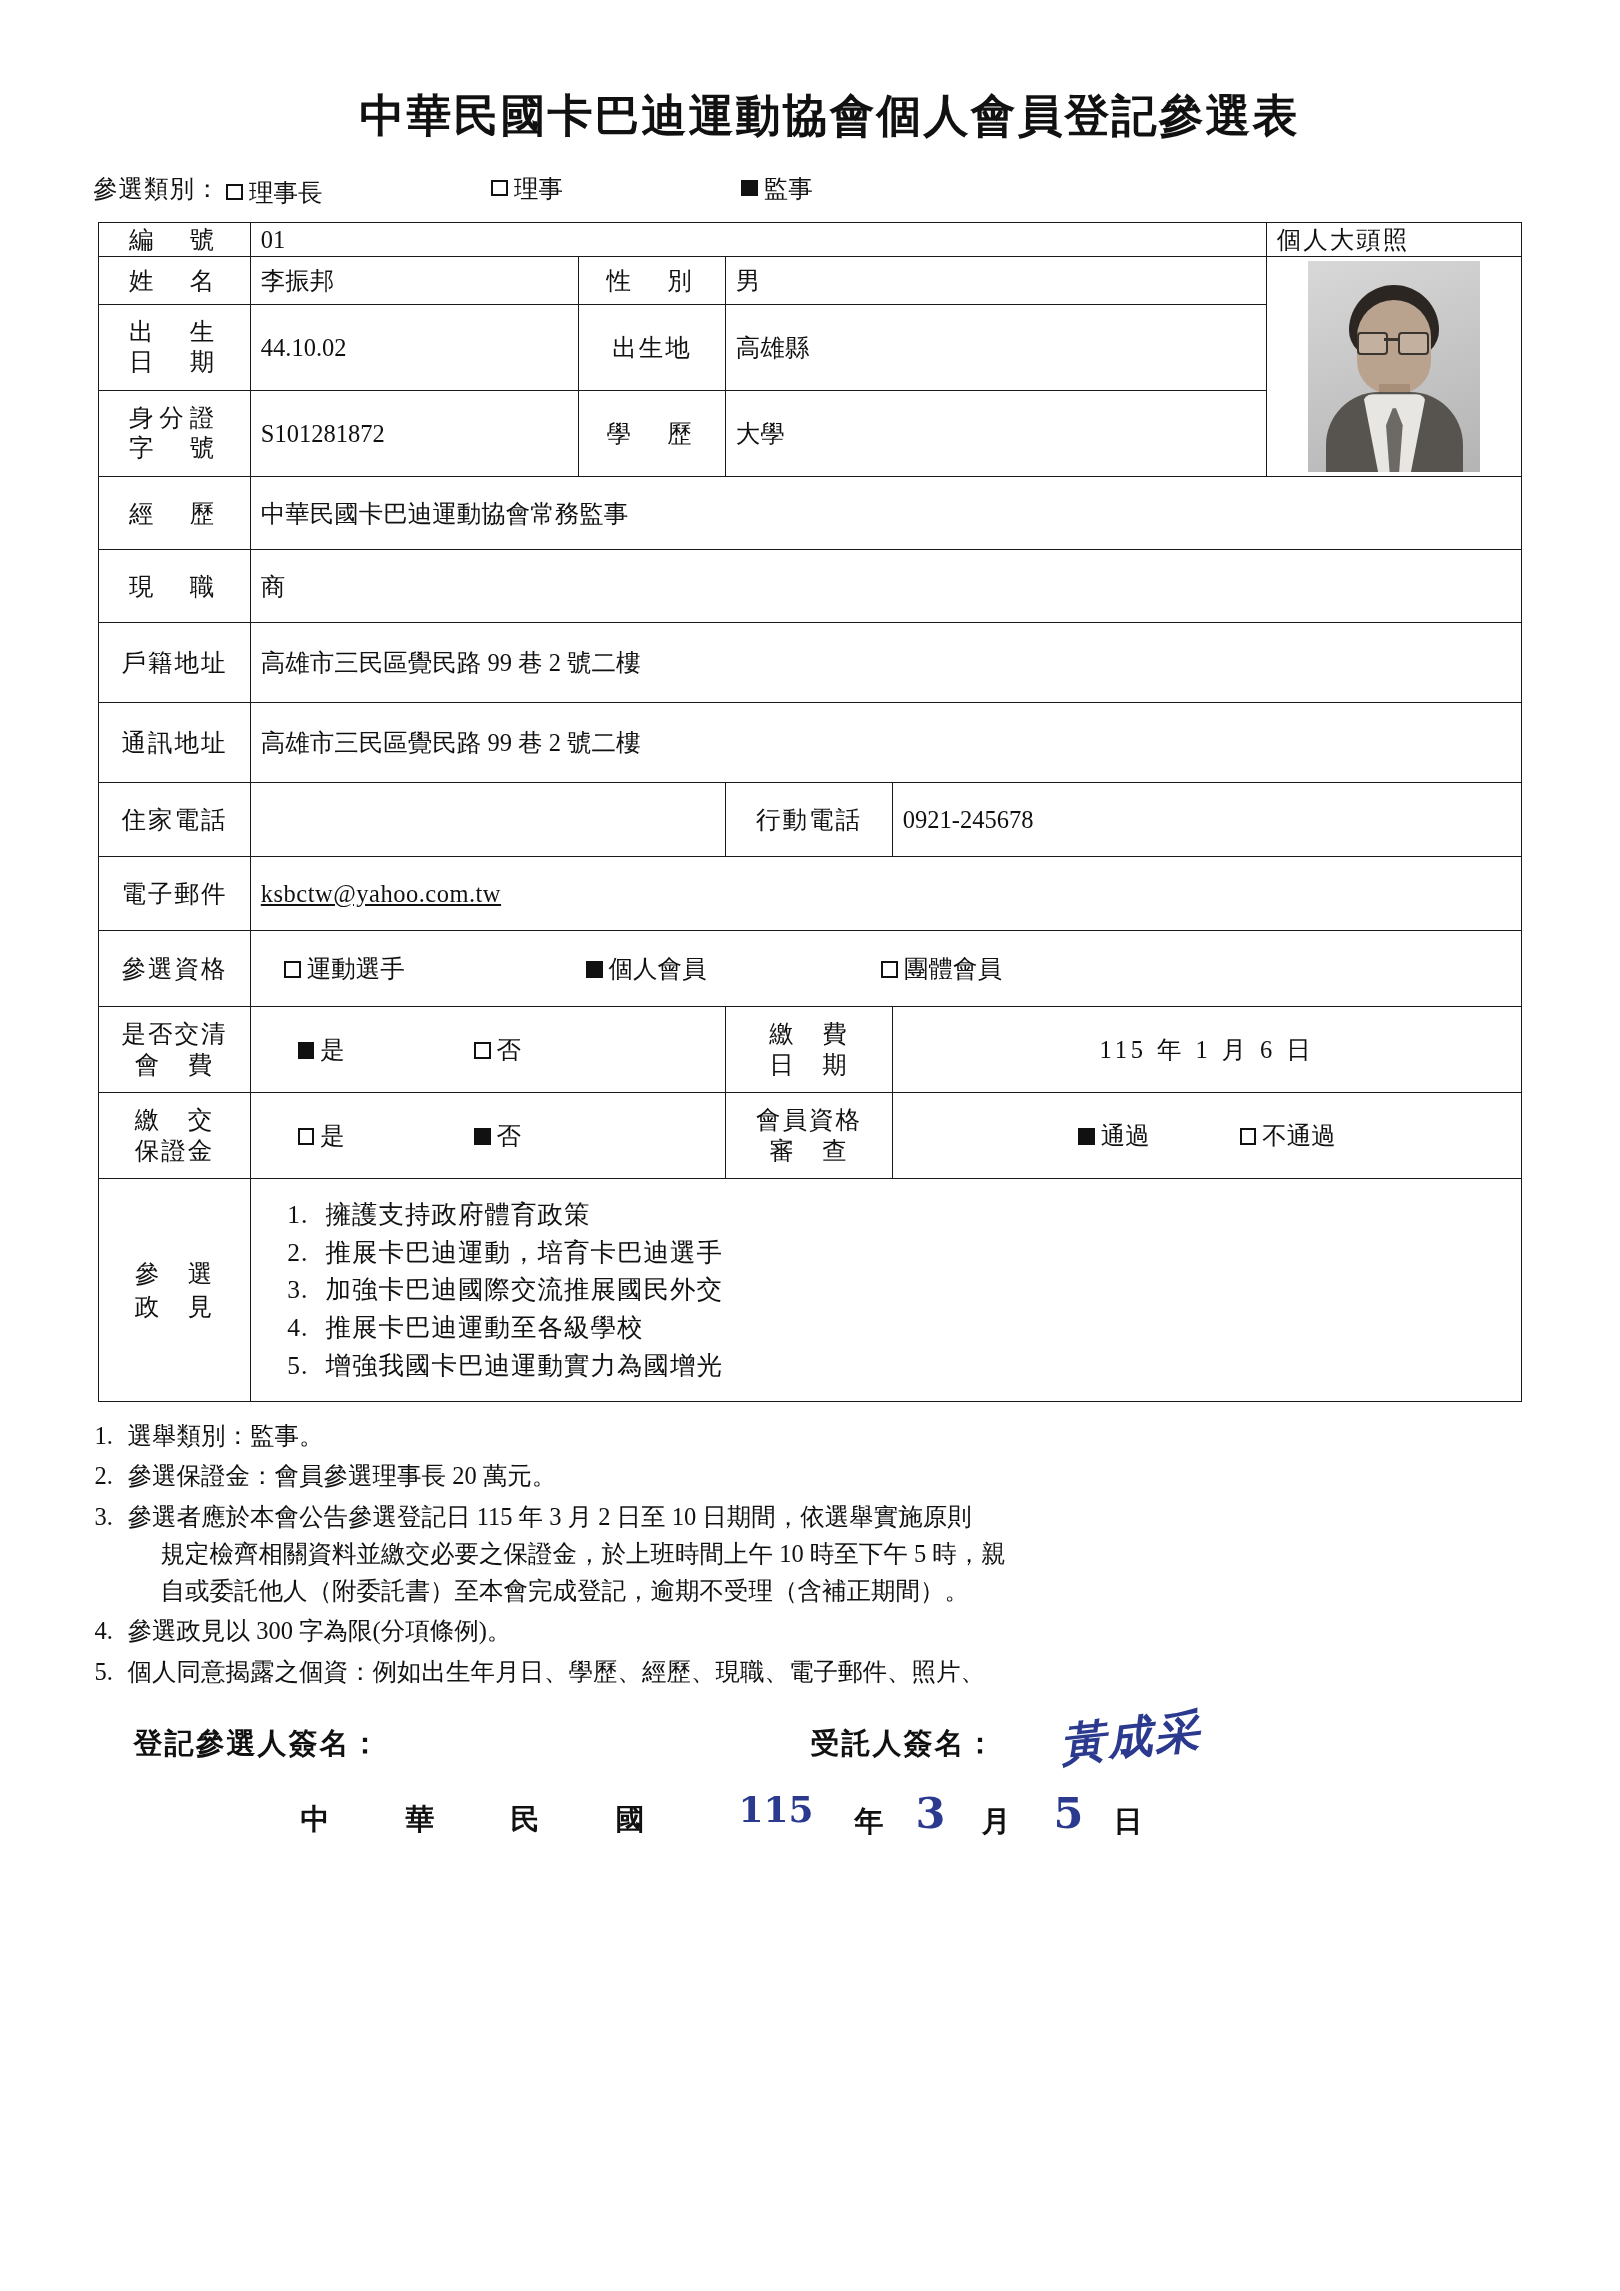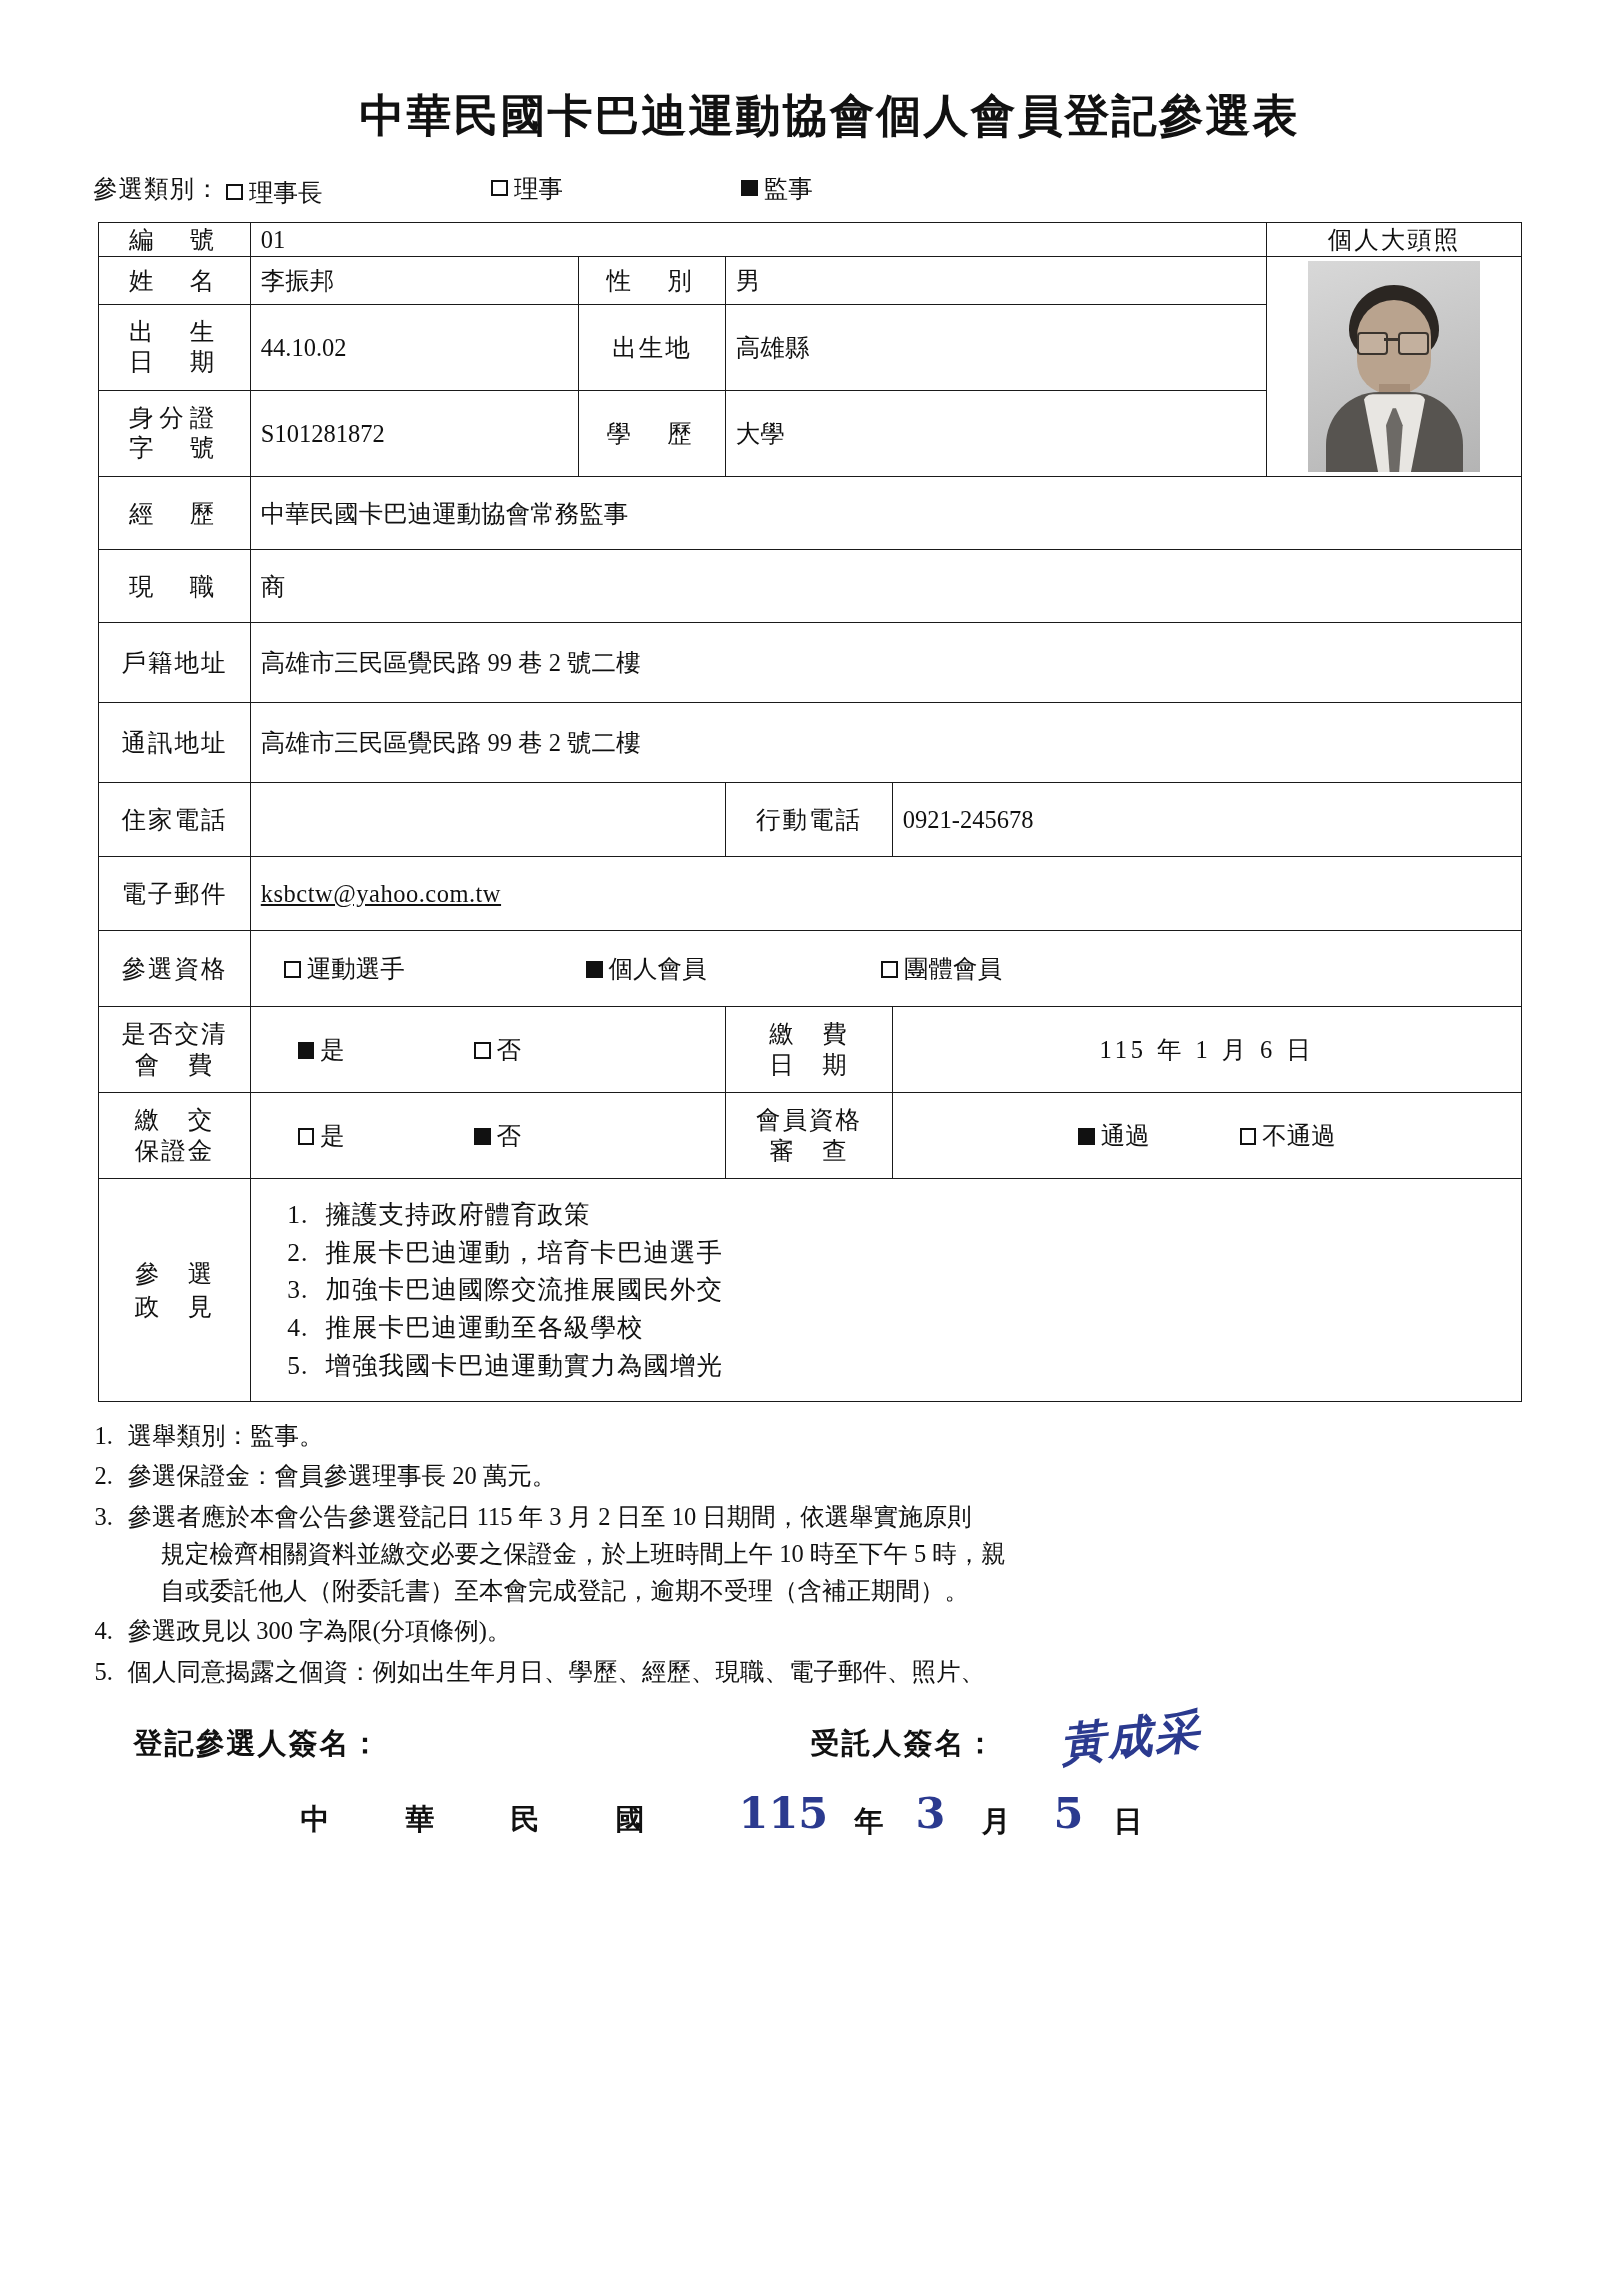--- a/index.html
+++ b/index.html
@@ -89,21 +89,21 @@
     text-align: center;
     letter-spacing: 2px;
     white-space: nowrap;
     margin-left: 28px;
   }
   .val {
     font-family: "Liberation Serif", "DejaVu Serif", serif;
     font-size: 24.5px;
   }
   .photo-label {
-    text-align: center;
+    text-align: left;
     font-size: 24.5px;
     letter-spacing: 2px;
   }
   .photo-cell {
     padding: 0 !important;
     text-align: center;
     vertical-align: middle;
   }
   .photo {
     width: 172px;
@@ -270,21 +270,21 @@
     font-size: 29px;
     font-weight: bold;
     height: 59px;
   }
   .date-row .roc {
     position: absolute;
     left: 206px;
     top: 0;
     letter-spacing: 23.5px;
   }
-  .date-row .hy { position: absolute; left: 644px; top: -11.8px; font-size: 43px; color: #2b3a8f; font-family:"DejaVu Serif",serif; }
+  .date-row .hy { position: absolute; left: 644px; top: -11.8px; font-size: 36px; color: #2b3a8f; font-family:"DejaVu Serif",serif; }
   .date-row .y  { position: absolute; left: 760px; top: 2px; }
   .date-row .hm { position: absolute; left: 821px; top: -11.8px; font-size: 43px; color: #2b3a8f; font-family:"DejaVu Serif",serif; }
   .date-row .m  { position: absolute; left: 887px; top: 2px; }
   .date-row .hd { position: absolute; left: 959px; top: -11.8px; font-size: 43px; color: #2b3a8f; font-family:"DejaVu Serif",serif; }
   .date-row .d  { position: absolute; left: 1019px; top: 2px; }
 </style>
 </head>
 <body>
 
 <div class="page">

